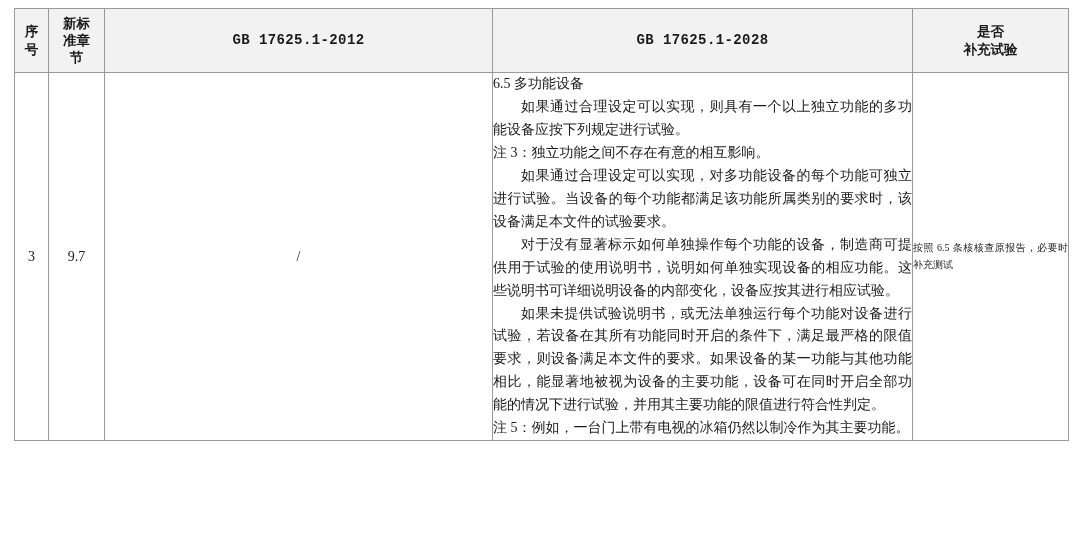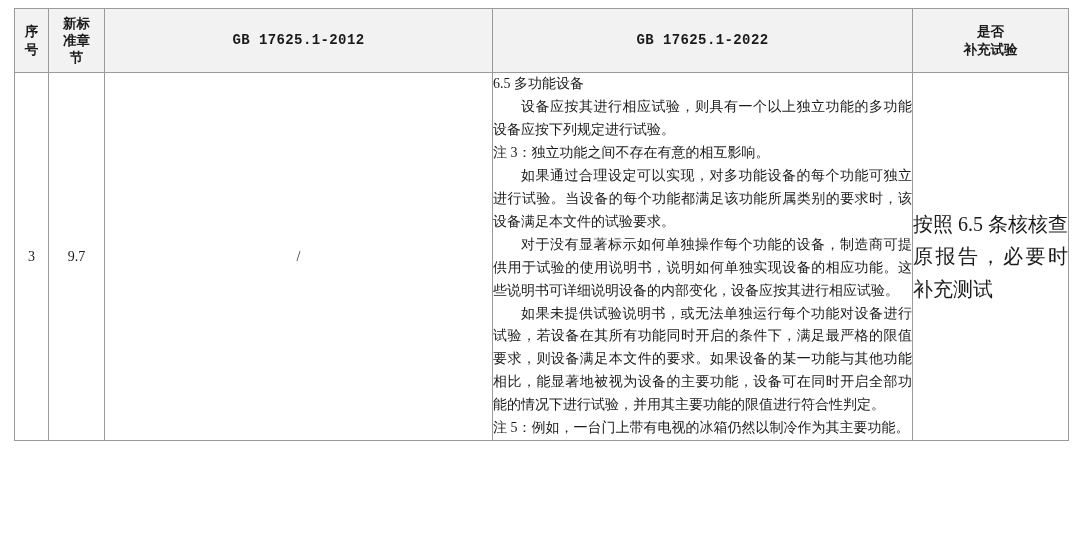--- a/index.html
+++ b/index.html
@@ -74,21 +74,21 @@
     font-size: 14px;
     vertical-align: middle;
   }
   td.cell-new {
     vertical-align: top;
     padding: 7px 11px 6px 11px;
   }
   td.cell-supp {
     vertical-align: middle;
     padding: 6px 10px;
-    font-size: 20px;
+    font-size: 10px;
     line-height: 1.62;
     text-align: justify;
     text-justify: inter-ideograph;
   }
   .body-p {
     margin: 0;
     font-size: 14px;
     line-height: 1.64;
     text-align: justify;
     text-justify: inter-ideograph;
@@ -113,35 +113,35 @@
         <th class="narrow">
           <span class="hdr-line">序</span>
           <span class="hdr-line">号</span>
         </th>
         <th class="narrow">
           <span class="hdr-line">新标</span>
           <span class="hdr-line">准章</span>
           <span class="hdr-line">节</span>
         </th>
         <th class="std">GB 17625.1-2012</th>
-        <th class="std">GB 17625.1-2022</th>
+        <th class="std">GB 17625.1-2028</th>
         <th class="narrow">
           <span class="hdr-line">是否</span>
           <span class="hdr-line">补充试验</span>
         </th>
       </tr>
     </thead>
     <tbody>
       <tr>
         <td class="cell-seq">3</td>
         <td class="cell-sec">9.7</td>
         <td class="cell-old">/</td>
         <td class="cell-new">
           <p class="body-p noindent">6.5 多功能设备</p>
-          <p class="body-p indent">设备应按其进行相应试验，则具有一个以上独立功能的多功能设备应按下列规定进行试验。</p>
+          <p class="body-p indent">如果通过合理设定可以实现，则具有一个以上独立功能的多功能设备应按下列规定进行试验。</p>
           <p class="body-p noindent">注 3：独立功能之间不存在有意的相互影响。</p>
           <p class="body-p indent">如果通过合理设定可以实现，对多功能设备的每个功能可独立进行试验。当设备的每个功能都满足该功能所属类别的要求时，该设备满足本文件的试验要求。</p>
           <p class="body-p indent">对于没有显著标示如何单独操作每个功能的设备，制造商可提供用于试验的使用说明书，说明如何单独实现设备的相应功能。这些说明书可详细说明设备的内部变化，设备应按其进行相应试验。</p>
           <p class="body-p indent">如果未提供试验说明书，或无法单独运行每个功能对设备进行试验，若设备在其所有功能同时开启的条件下，满足最严格的限值要求，则设备满足本文件的要求。如果设备的某一功能与其他功能相比，能显著地被视为设备的主要功能，设备可在同时开启全部功能的情况下进行试验，并用其主要功能的限值进行符合性判定。</p>
           <p class="body-p noindent">注 5：例如，一台门上带有电视的冰箱仍然以制冷作为其主要功能。</p>
         </td>
         <td class="cell-supp">按照 6.5 条核核查原报告，必要时补充测试</td>
       </tr>
     </tbody>
   </table>

